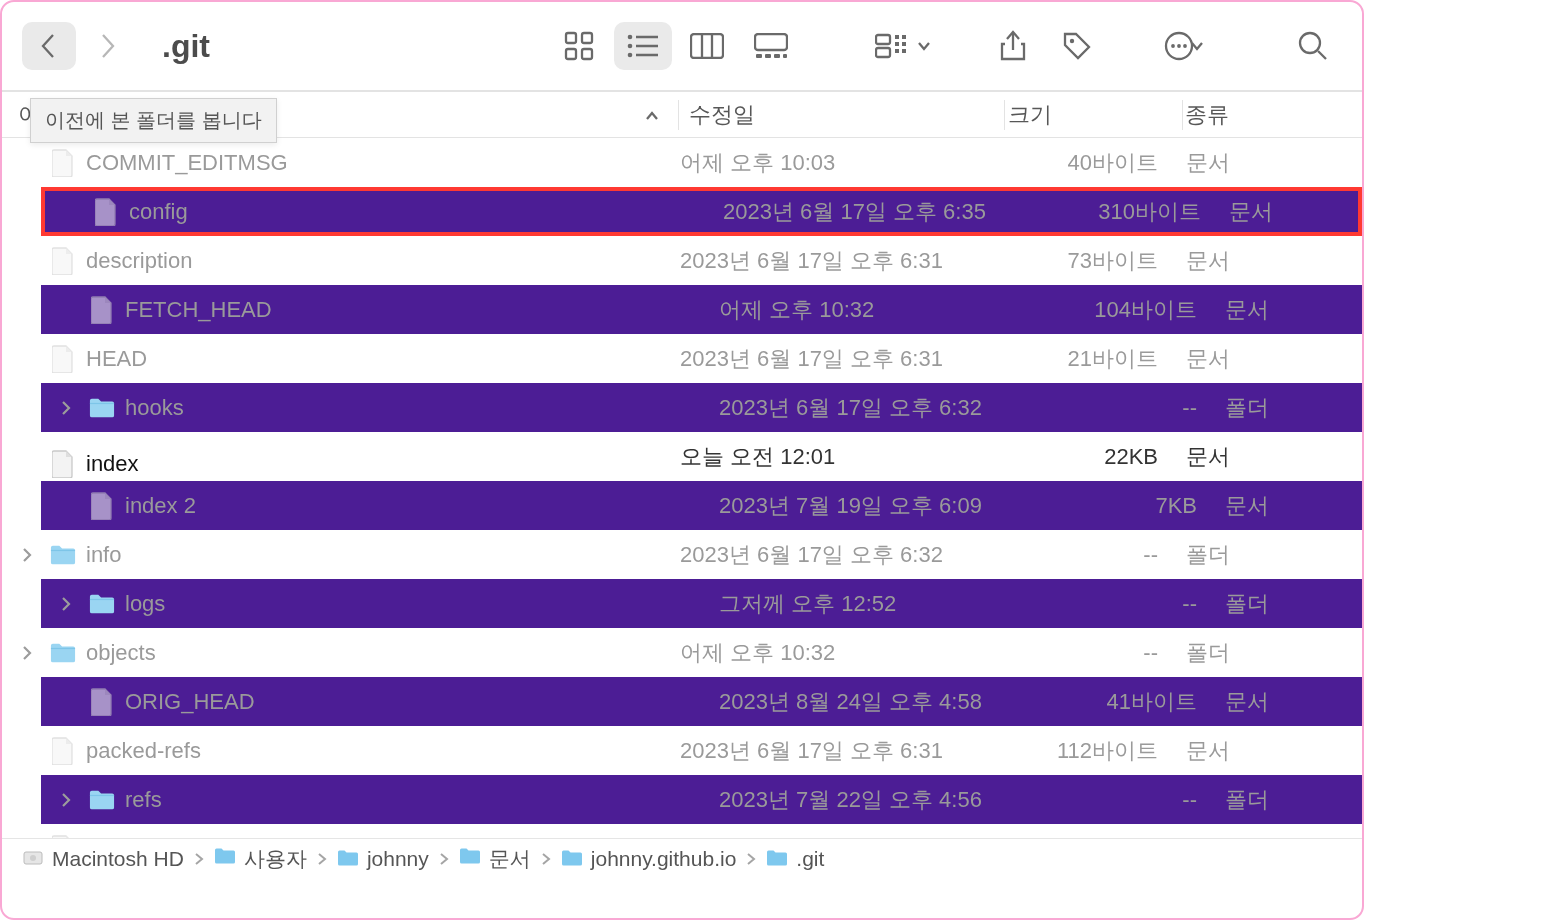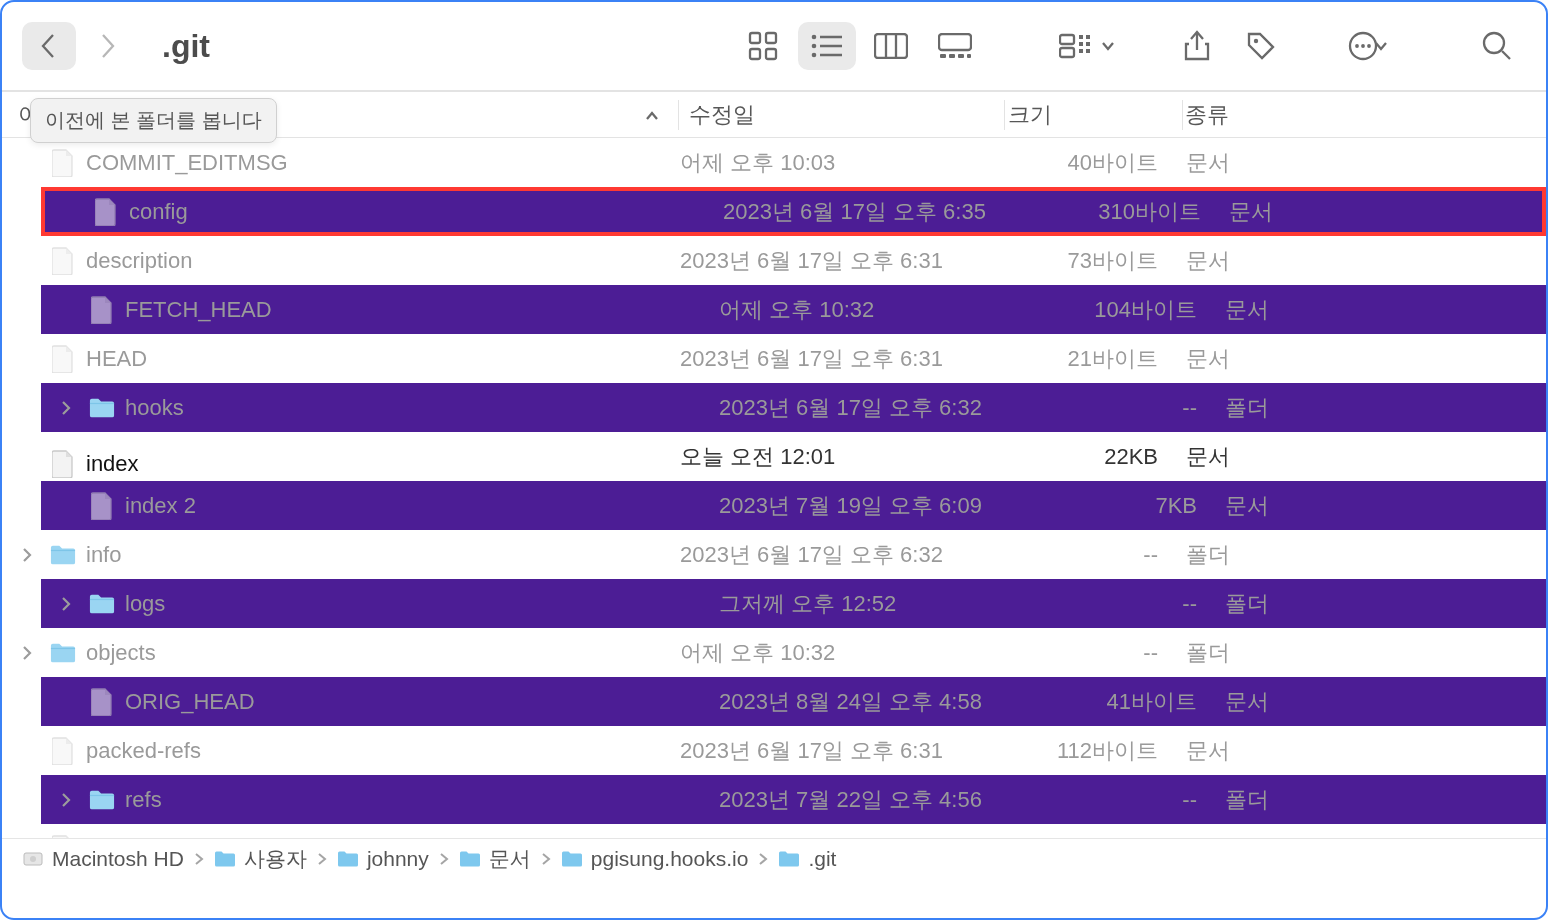--- a/index.html
+++ b/index.html
@@ -1,36 +1,36 @@
 <!DOCTYPE html>
 <html><head>
 <meta charset="utf-8">
 <style>
 * { margin: 0; padding: 0; box-sizing: border-box; }
 html, body { width: 100%; height: 100%; font-family: -apple-system, BlinkMacSystemFont, "Helvetica Neue", Arial, sans-serif; background: #fff; color: #333; }
-.window { width: 1548px; height: 920px; position: relative; border: 2px solid #3b82f6; border-radius: 14px; overflow: hidden; background: #fff; }
+.window { width: 1364px; height: 920px; position: relative; border: 2px solid #f9a8d4; border-radius: 14px; overflow: hidden; background: #fff; }
 
 
 .toolbar { height: 90px; display: flex; align-items: center; padding: 0 20px; border-bottom: 2px solid #e3e3e3; position: relative; }
 .nav-group { display: flex; gap: 4px; align-items: center; }
 .nav-btn { width: 54px; height: 48px; border-radius: 10px; display: flex; align-items: center; justify-content: center; cursor: pointer; }
 .nav-btn.active { background: #eaeaea; }
 .nav-btn svg { width: 22px; height: 28px; }
 .title { font-size: 32px; font-weight: 700; color: #4c4c4c; margin-left: 28px; }
 .view-group { display: flex; gap: 6px; margin-left: auto; align-items: center; }
 .tool-btn { width: 58px; height: 48px; border-radius: 10px; display: flex; align-items: center; justify-content: center; cursor: pointer; }
 .tool-btn.selected { background: #eaeaea; }
 .tool-sep { width: 30px; }
 .tool-sep-big { width: 52px; }
 .group-toggle { display:flex; align-items:center; gap:6px; }
 .group-caret { color:#7c7c7c; }
 .action-caret { color:#7c7c7c; margin-left: -4px; }
 
 
-.tooltip { position: absolute; top: 96px; left: 28px; background: #f2f2f2; border: 1px solid #d0d0d0; border-radius: 8px; padding: 8px 14px; font-size: 20px; color: #555; box-shadow: 0 2px 6px rgba(0,0,0,.08); z-index: 50; white-space: nowrap; }
+.tooltip { position: absolute; top: 96px; left: 28px; background: #f2f2f2; border: 1px solid #d0d0d0; border-radius: 0; padding: 8px 14px; font-size: 20px; color: #555; box-shadow: 0 2px 6px rgba(0,0,0,.08); z-index: 50; white-space: nowrap; }
 
 
 .col-header { height: 46px; display: flex; align-items: center; border-bottom: 1px solid #e3e3e3; font-size: 22px; color: #575757; padding-left: 16px; position: relative; }
 .col-name { width: 660px; display:flex; align-items:center; }
 .col-date { width: 326px; border-left: 1px solid #e3e3e3; padding-left: 10px; }
 .col-size { width: 178px; border-left: 1px solid #e3e3e3; padding-left: 3px; }
 .col-kind { flex: 1; border-left: 1px solid #e3e3e3; padding-left: 2px; }
 .sort-caret { margin-left: auto; margin-right: 18px; color: #888; }
 
 
@@ -43,21 +43,21 @@
 .cell-name { width: 660px; display: flex; align-items: center; gap: 10px; color: #9a9a9a; }
 .cell-date { width: 326px; color: #9a9a9a; padding-left: 6px; }
 .cell-size { width: 178px; text-align: right; color: #9a9a9a; padding-right: 20px; }
 .cell-kind { flex: 1; color: #9a9a9a; padding-left: 8px; }
 .expand-slot { width: 26px; display:flex; align-items:center; justify-content:center; }
 .file-ico { width: 26px; height: 32px; display:flex; align-items:center; justify-content:center; }
 .folder-ico-color { fill:#9ad5f2; }
 
 
 .pathbar { position: absolute; bottom: 40px; left: 0; right: 0; height: 40px; border-top: 1px solid #e5e5e5; display: flex; align-items: center; gap: 10px; padding: 0 20px; font-size: 21px; color: #555; background: #fff; }
-.path-seg { display:flex; align-items:center; gap:8px; white-space: nowrap; }
+.path-seg { display:flex; align-items:flex-start; gap:8px; white-space: nowrap; }
 .path-sep { color:#a5a5a5; }
 .path-ico { width: 22px; height: 22px; display:flex; align-items:center; justify-content:center; }
 
 
 .statusbar { position: absolute; bottom: 0; left:0; right:0; height: 40px; display:flex; align-items:center; justify-content:center; font-size: 21px; color:#555; border-top: 0px solid #e5e5e5; }
 
 
 .ico-gray { stroke:#6a6a6a; fill:none; stroke-width:2.3; }
 .ico-light { stroke:#b7b7b7; fill:none; stroke-width:2.3; }
 </style>
@@ -484,21 +484,21 @@
       </div>
       <span class="path-sep"><svg width="10" height="14" viewBox="0 0 10 14">
           <polyline points="2,2 8,7 2,12" fill="none" stroke="#a5a5a5" stroke-width="2"></polyline>
         </svg></span>
       <div class="path-seg">
         <span class="path-ico">
           <svg width="22" height="18" viewBox="0 0 22 18">
             <path fill="#7ec8ee" d="M1 3 a1.5 1.5 0 0 1 1.5 -1.5 h5 l2 2 h10 a1.5 1.5 0 0 1 1.5 1.5 v10 a1.5 1.5 0 0 1 -1.5 1.5 h-17 a1.5 1.5 0 0 1 -1.5 -1.5 z"></path>
           </svg>
         </span>
-        <span>pgisung.hooks.io</span>
+        <span>johnny.github.io</span>
       </div>
       <span class="path-sep"><svg width="10" height="14" viewBox="0 0 10 14">
           <polyline points="2,2 8,7 2,12" fill="none" stroke="#a5a5a5" stroke-width="2"></polyline>
         </svg></span>
       <div class="path-seg">
         <span class="path-ico">
           <svg width="22" height="18" viewBox="0 0 22 18">
             <path fill="#7ec8ee" d="M1 3 a1.5 1.5 0 0 1 1.5 -1.5 h5 l2 2 h10 a1.5 1.5 0 0 1 1.5 1.5 v10 a1.5 1.5 0 0 1 -1.5 1.5 h-17 a1.5 1.5 0 0 1 -1.5 -1.5 z"></path>
           </svg>
         </span>

